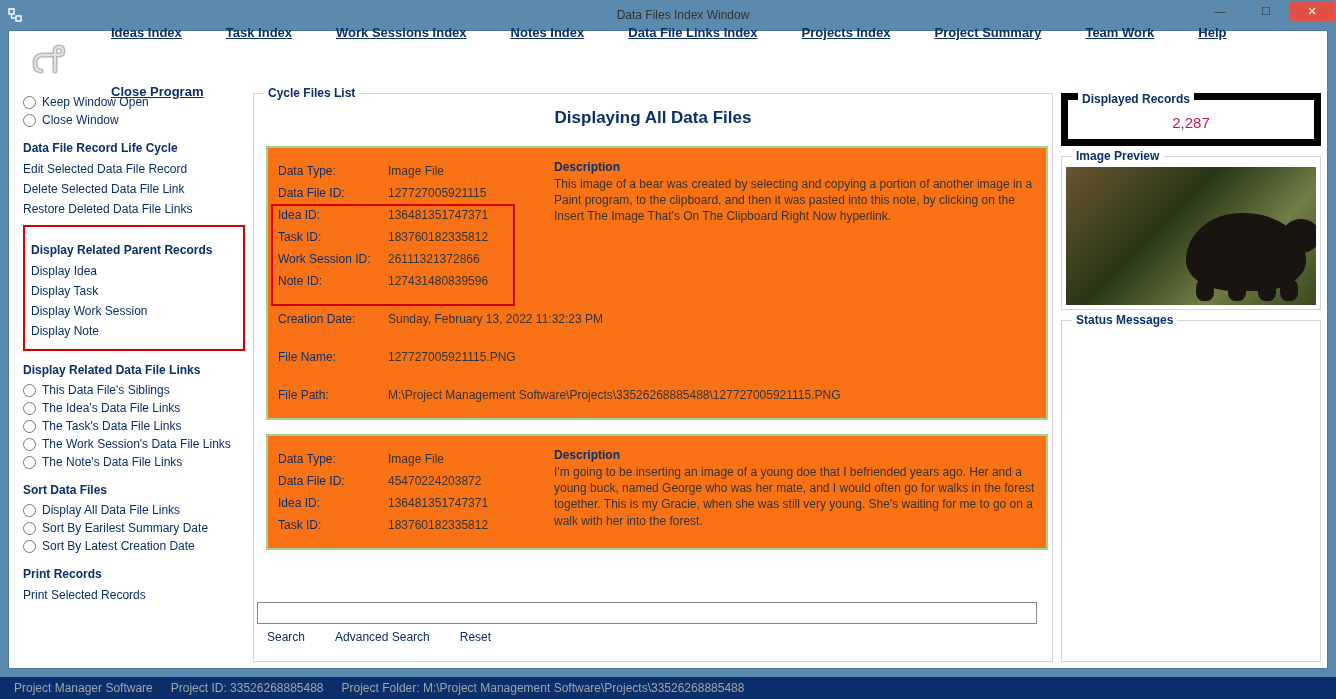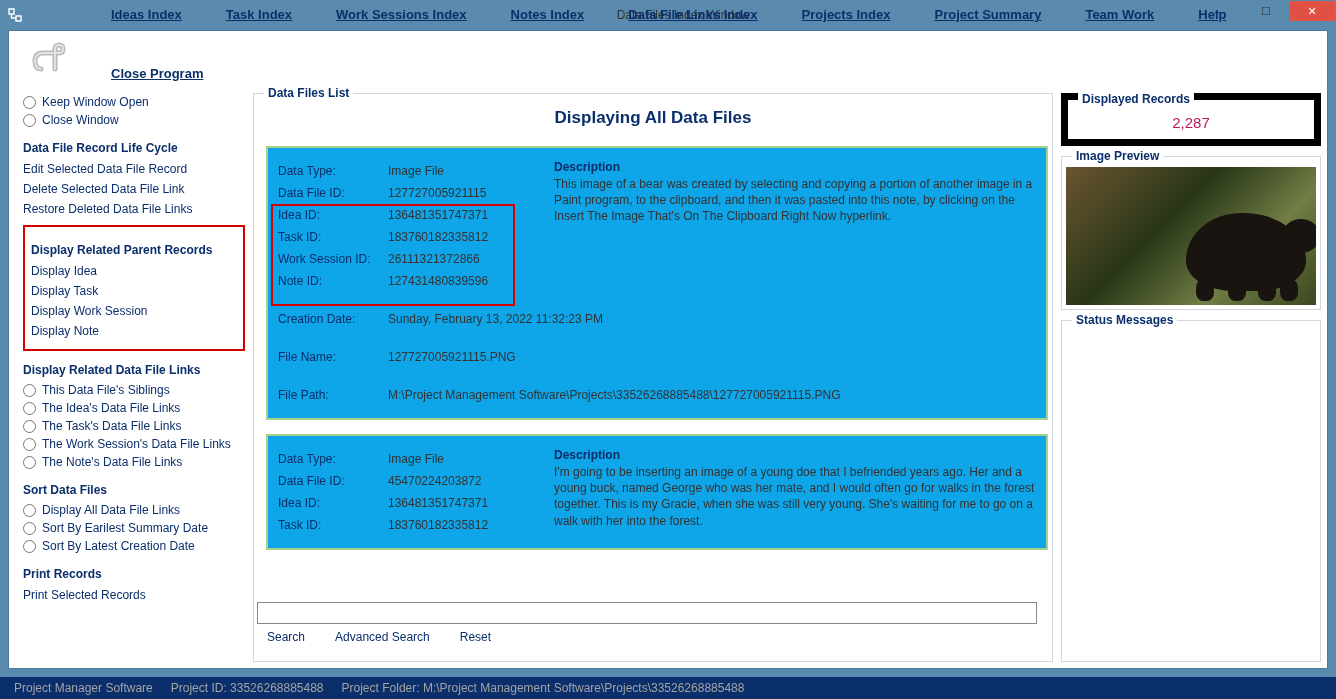--- a/index.html
+++ b/index.html
@@ -58,21 +58,21 @@
   left: 8px;
   right: 8px;
   top: 30px;
   bottom: 30px;
   background: #fff;
   border: 1px solid #4d7a9c;
 }
 .menu-strip {
   height: 62px;
   display: flex;
-  align-items: flex-end;
+  align-items: center;
   padding: 12px 20px;
   gap: 40px;
 }
 .app-logo {
   width: 42px;
   height: 42px;
   display: flex;
   justify-content: center;
   align-items: center;
 }
@@ -158,21 +158,21 @@
 .list-wrap {
   position: absolute;
   left: 8px;
   right: 0;
   top: 44px;
   bottom: 74px;
   overflow-y: scroll;
 }
 .record-card {
   border: 2px solid #a7d18f;
-  background: #0ea5e9;
+  background: #f97316;
   margin: 8px 4px 14px 4px;
   padding: 12px 10px;
   display: flex;
   gap: 16px;
   position: relative;
 }
 .record-left {
   width: 260px;
   flex-shrink: 0;
 }
@@ -416,21 +416,21 @@
           <input type="radio" name="sort" style="">
           <span>Sort By Latest Creation Date</span>
         </div>
 
       <div class="section-title">Print Records</div>
       <div class="link">Print Selected Records</div>
     </div>
 
     <div class="center">
       <div class="group-box" style="flex:1; position:relative; min-height:500px;">
-        <div class="group-label">Data Files List</div>
+        <div class="group-label">Cycle Files List</div>
         <div class="dfl-title">Displaying All Data Files</div>
 
         <div class="list-wrap">
 
           <div class="record-card" style="flex-direction:column;">
             <div class="red-inner a"></div>
             <div style="display:flex; gap:16px;">
               <div class="record-left">
                 <div class="field-row">
                     <span class="field-label">Data Type:</span>

